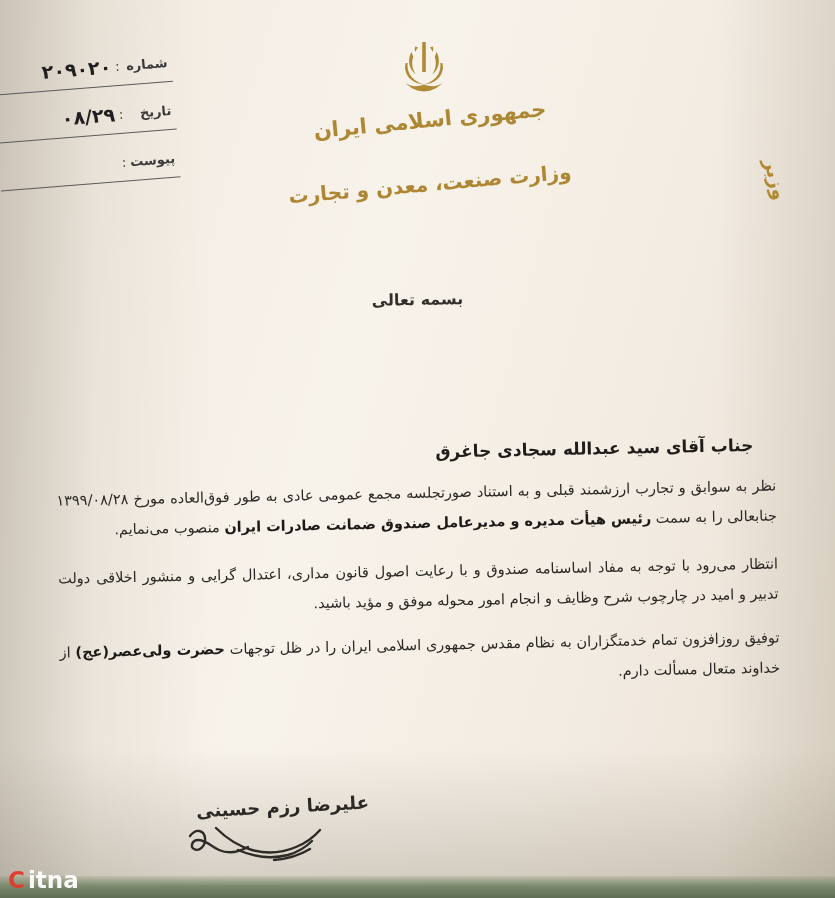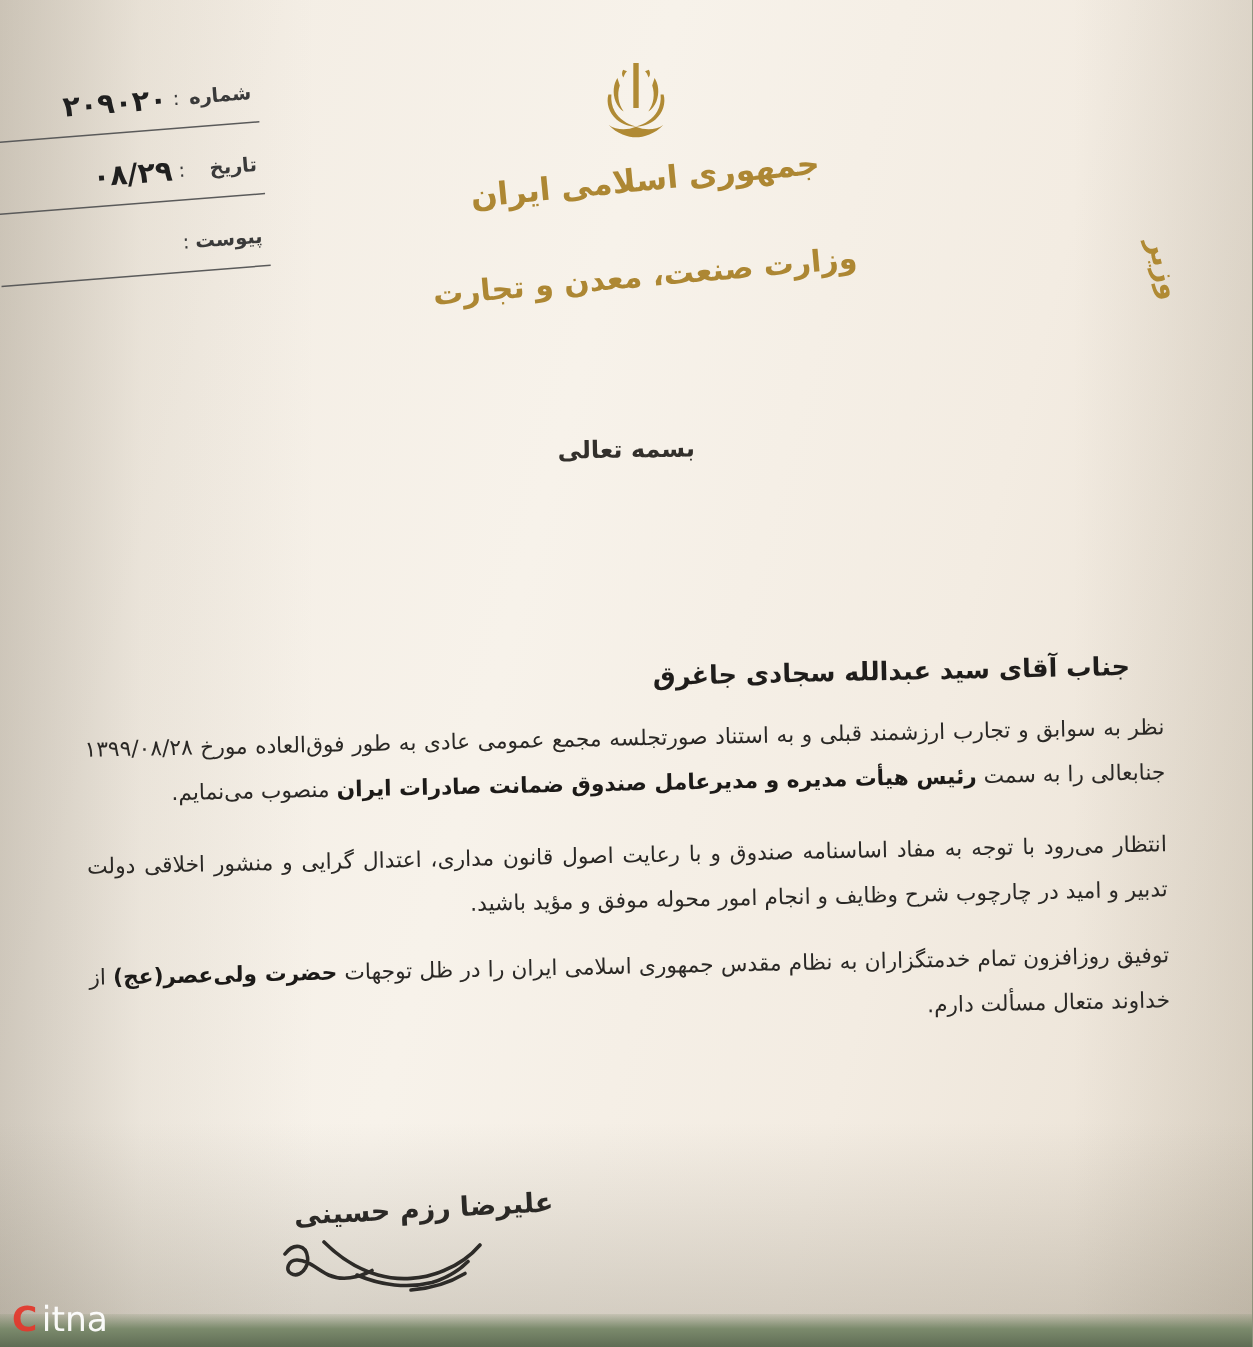--- a/index.html
+++ b/index.html
@@ -233,21 +233,21 @@
   }
   .wm-c {
     font-size: 23px;
     font-weight: bold;
     color: #e23a2e;
     font-family: "DejaVu Sans", sans-serif;
     line-height: 1;
   }
   .wm-rest {
     font-size: 23px;
-    font-weight: normal;
+    font-weight: bold;
     color: #ffffff;
     line-height: 1;
     letter-spacing: 0px;
   }
 </style>
 </head>
 <body>
 
 <div id="page">
 

